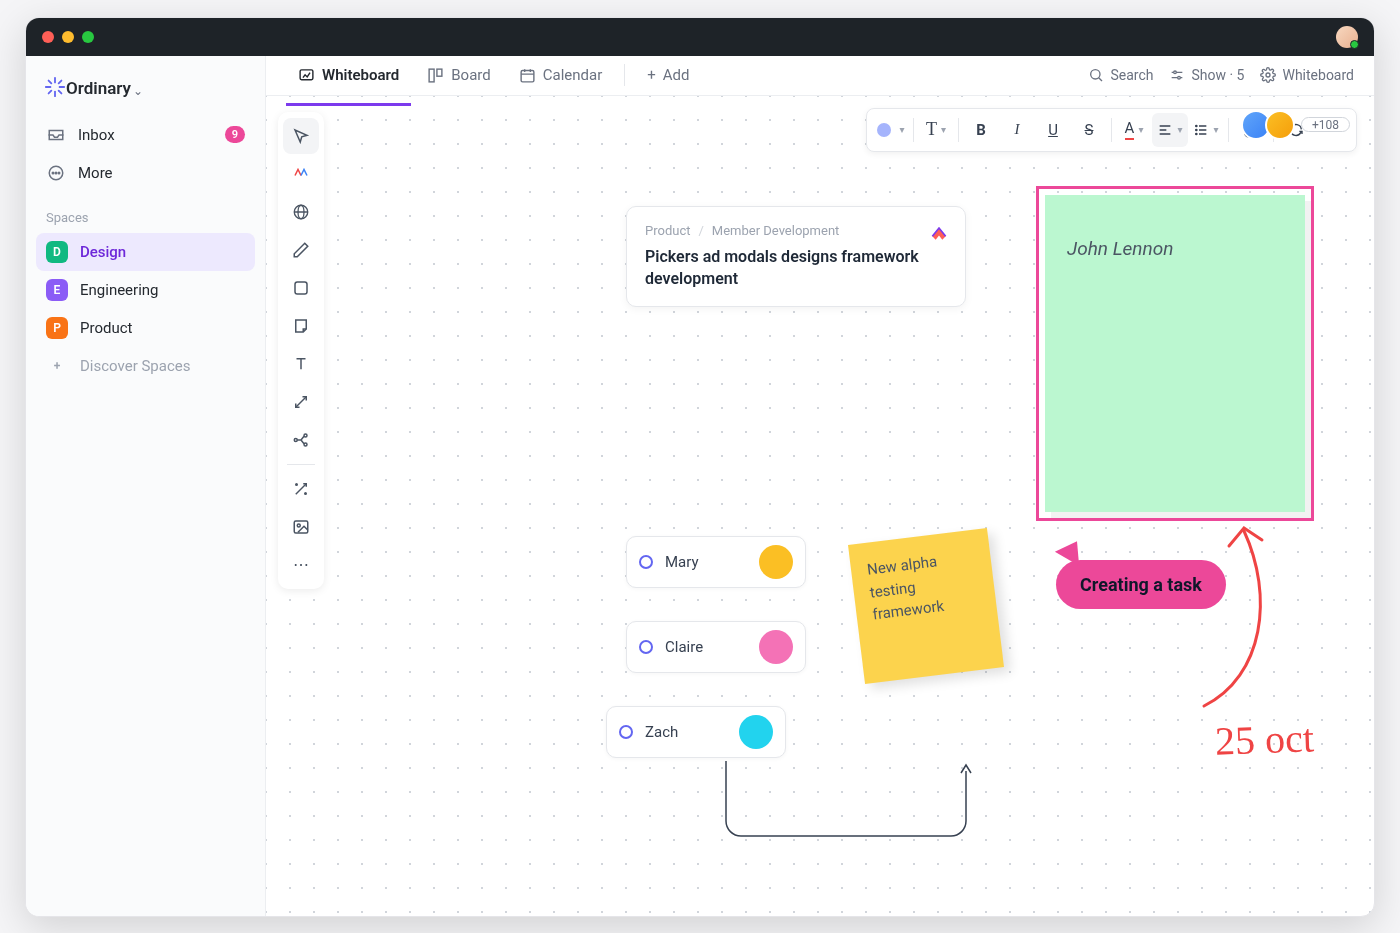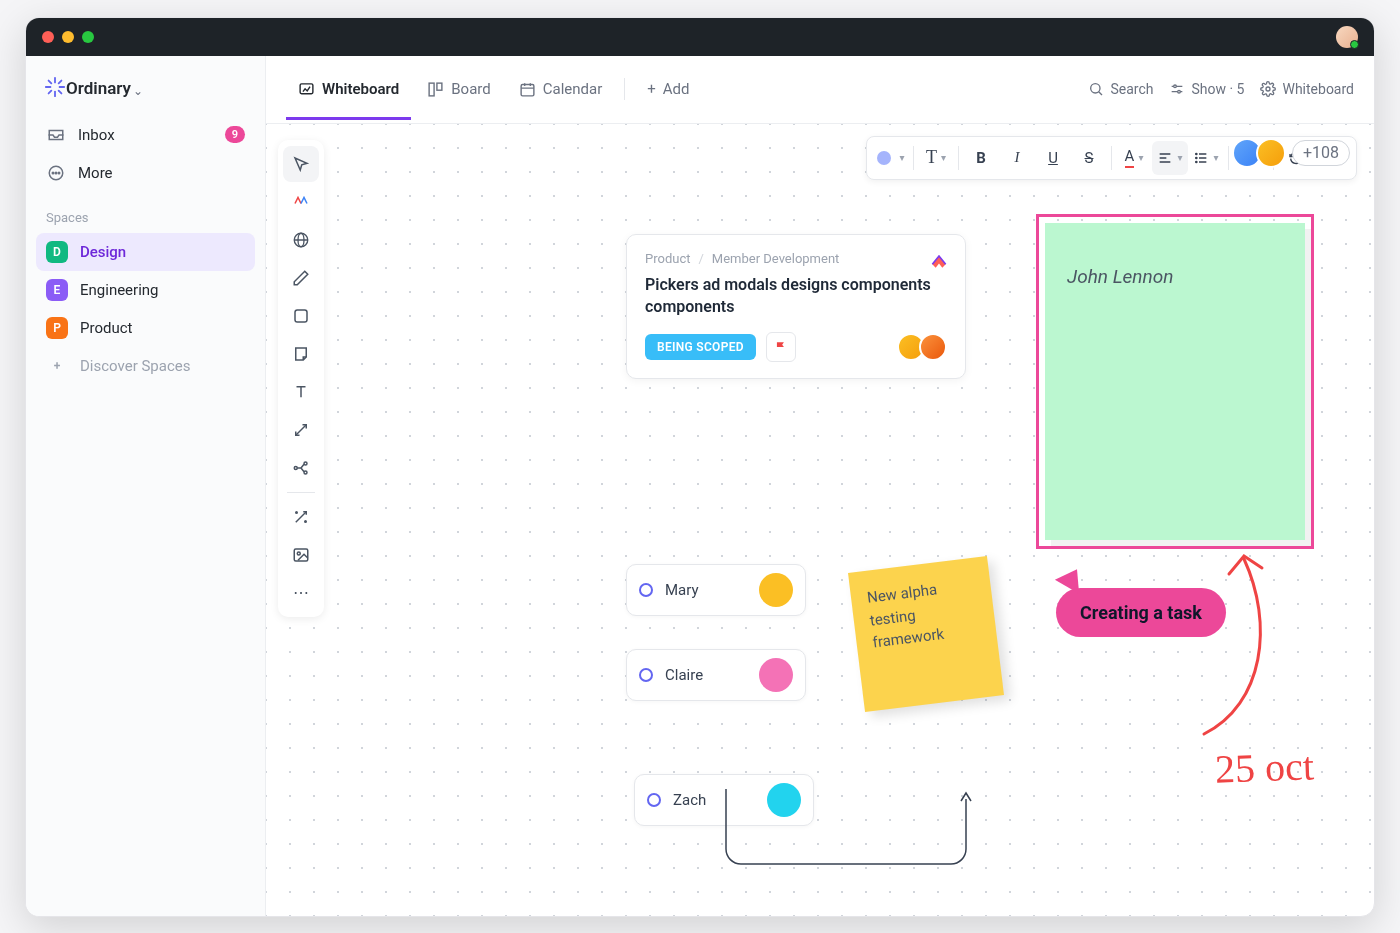--- a/index.html
+++ b/index.html
@@ -19,21 +19,21 @@
 .chev{color:#6b7280;font-size:12px;margin-left:2px}
 .nav-item{display:flex;align-items:center;gap:12px;padding:9px 10px;border-radius:8px;cursor:pointer;color:#24292f;font-size:15px}
 .nav-item .icn{width:20px;height:20px;color:#6b7280;display:flex;align-items:center;justify-content:center}
 .badge{margin-left:auto;background:#ec4899;color:#fff;font-size:11px;font-weight:600;border-radius:10px;padding:2px 7px}
 .section-lbl{font-size:13px;color:#9ca3af;padding:18px 10px 8px}
 .space-item{display:flex;align-items:center;gap:12px;padding:8px 10px;border-radius:8px;cursor:pointer;font-size:15px;color:#24292f}
 .space-item.active{background:#ede9fe;color:#6d28d9;font-weight:500}
 .sq{width:22px;height:22px;border-radius:6px;display:flex;align-items:center;justify-content:center;color:#fff;font-size:12px;font-weight:600}
 .space-item.discover{color:#9ca3af}
 .main{flex:1;display:flex;flex-direction:column}
-.tabs{height:68px;display:flex;align-items:center;padding:0 20px;border-bottom:1px solid #eceef1;gap:4px}
+.tabs{height:40px;display:flex;align-items:center;padding:0 20px;border-bottom:1px solid #eceef1;gap:4px}
 .tab{display:flex;align-items:center;gap:7px;padding:8px 12px;font-size:15px;color:#6b7280;cursor:pointer;border-radius:6px}
 .tab.active{color:#24292f;font-weight:600;position:relative}
 .tab.active::after{content:"";position:absolute;left:0;right:0;bottom:-14px;height:3px;background:#7c3aed}
 .tab .ticn{width:17px;height:17px}
 .divider{width:1px;height:22px;background:#e5e7eb;margin:0 6px}
 .tabs-right{margin-left:auto;display:flex;align-items:center;gap:16px}
 .topt{display:flex;align-items:center;gap:6px;color:#6b7280;font-size:14px;cursor:pointer}
 .canvas-wrap{flex:1;position:relative;overflow:hidden;background-image:radial-gradient(circle,#d1d5db 1px,transparent 1px);background-size:24px 24px;background-position:12px 12px}
 .toolstrip{position:absolute;left:12px;top:16px;width:46px;background:#fff;border-radius:10px;box-shadow:0 2px 8px rgba(0,0,0,.08);padding:6px 0;display:flex;flex-direction:column;align-items:center;gap:2px}
 .tool{width:36px;height:36px;display:flex;align-items:center;justify-content:center;border-radius:8px;cursor:pointer;color:#4b5563}
@@ -41,21 +41,21 @@
 .format-bar{position:absolute;left:600px;top:12px;height:44px;background:#fff;border-radius:8px;border:1px solid #e5e7eb;box-shadow:0 2px 6px rgba(0,0,0,.06);display:flex;align-items:center;padding:0 6px}
 .fbtn{width:36px;height:34px;display:flex;align-items:center;justify-content:center;cursor:pointer;border-radius:6px;color:#374151;font-size:15px}
 .fbtn.active{background:#f3f4f6}
 .fdiv{width:1px;height:24px;background:#e5e7eb;margin:0 4px}
 .color-swatch{width:14px;height:14px;border-radius:50%;background:#a5b4fc;margin-right:4px}
 .dd::after{content:"▾";font-size:10px;margin-left:4px;color:#9ca3af}
 .presence{position:absolute;right:24px;top:14px;display:flex;align-items:center}
 .av{width:30px;height:30px;border-radius:50%;border:2px solid #fff;margin-left:-6px}
 .av.a1{background:linear-gradient(135deg,#fbbf24,#f59e0b)}
 .av.a2{background:linear-gradient(135deg,#60a5fa,#3b82f6)}
-.avcount{height:26px;padding:0 10px;border-radius:13px;border:1px solid #d1d5db;color:#6b7280;font-size:16px;display:flex;align-items:center;margin-left:6px;background:#fff}
+.avcount{height:15px;padding:0 10px;border-radius:13px;border:1px solid #d1d5db;color:#6b7280;font-size:12px;display:flex;align-items:center;margin-left:6px;background:#fff}
 .card{position:absolute;background:#fff;border:1px solid #e5e7eb;border-radius:10px;box-shadow:0 2px 8px rgba(0,0,0,.05);padding:16px 18px}
 .task-card{left:360px;top:110px;width:340px}
 .crumb{font-size:13px;color:#9ca3af;display:flex;gap:8px;align-items:center}
 .crumb .sep{color:#d1d5db}
 .task-title{font-size:16px;font-weight:600;color:#1f2937;margin-top:8px;line-height:1.4}
 .task-row{display:flex;align-items:center;margin-top:14px;gap:10px}
 .status-pill{background:#38bdf8;color:#fff;font-size:12px;font-weight:600;padding:6px 12px;border-radius:6px;letter-spacing:.3px}
 .flag-box{width:30px;height:30px;border:1px solid #e5e7eb;border-radius:6px;display:flex;align-items:center;justify-content:center;color:#ef4444}
 .ass-avs{margin-left:auto;display:flex}
 .ass-avs .av{width:28px;height:28px}
@@ -360,33 +360,21 @@
               <svg viewBox="0 0 24 24">
                 <path d="M4 16l8-10 8 10-4 4-4-5-4 5z" fill="#ff5f57"></path>
                 <path d="M4 16l8-10 8 10" fill="none" stroke="#7c3aed" stroke-width="2"></path>
               </svg>
             </span>
           <div class="crumb">
             <span>Product</span>
             <span class="sep">/</span>
             <span>Member Development</span>
           </div>
-          <div class="task-title">Pickers ad modals designs components components</div>
-          <div class="task-row">
-            <span class="status-pill">BEING SCOPED</span>
-            <span class="flag-box">
-                <svg width="14" height="14" viewBox="0 0 24 24" fill="currentColor">
-                  <path d="M5 3v18M5 4h12l-3 4 3 4H5"></path>
-                </svg>
-              </span>
-            <div class="ass-avs">
-              <div class="av" style="background:linear-gradient(135deg,#fbbf24,#f59e0b)"></div>
-              <div class="av" style="background:linear-gradient(135deg,#fb923c,#ea580c)"></div>
-            </div>
-          </div>
+          <div class="task-title">Pickers ad modals designs framework development</div>
         </div>
 
         <div class="sticky-green">
           <div class="sticky-green-inner">
             <div class="author">John Lennon</div>
           </div>
         </div>
 
         <div class="caption-wrap">
           <div class="caption-tri"></div>
@@ -401,21 +389,21 @@
             <div class="person-chip" style="left: 360px; top: 440px;">
               <span class="radio"></span>
               <span class="chip-name">Mary</span>
               <span class="chip-av" style="background:#fbbf24"></span>
             </div>
             <div class="person-chip" style="left: 360px; top: 525px;">
               <span class="radio"></span>
               <span class="chip-name">Claire</span>
               <span class="chip-av" style="background:#f472b6"></span>
             </div>
-            <div class="person-chip" style="left: 368px; top: 610px; margin-top: 40px;">
+            <div class="person-chip" style="left: 340px; top: 610px;">
               <span class="radio"></span>
               <span class="chip-name">Zach</span>
               <span class="chip-av" style="background:#22d3ee"></span>
             </div>
           </div>
 
         <svg class="conn-arrow" viewBox="0 0 260 120">
           <path d="M5 5 v60 a15 15 0 0 0 15 15 h210 a15 15 0 0 0 15-15 v-50" fill="none" stroke="#374151" stroke-width="1.5"></path>
           <path d="M240 17 l5-8 l5 8" fill="none" stroke="#374151" stroke-width="1.5"></path>
         </svg>

